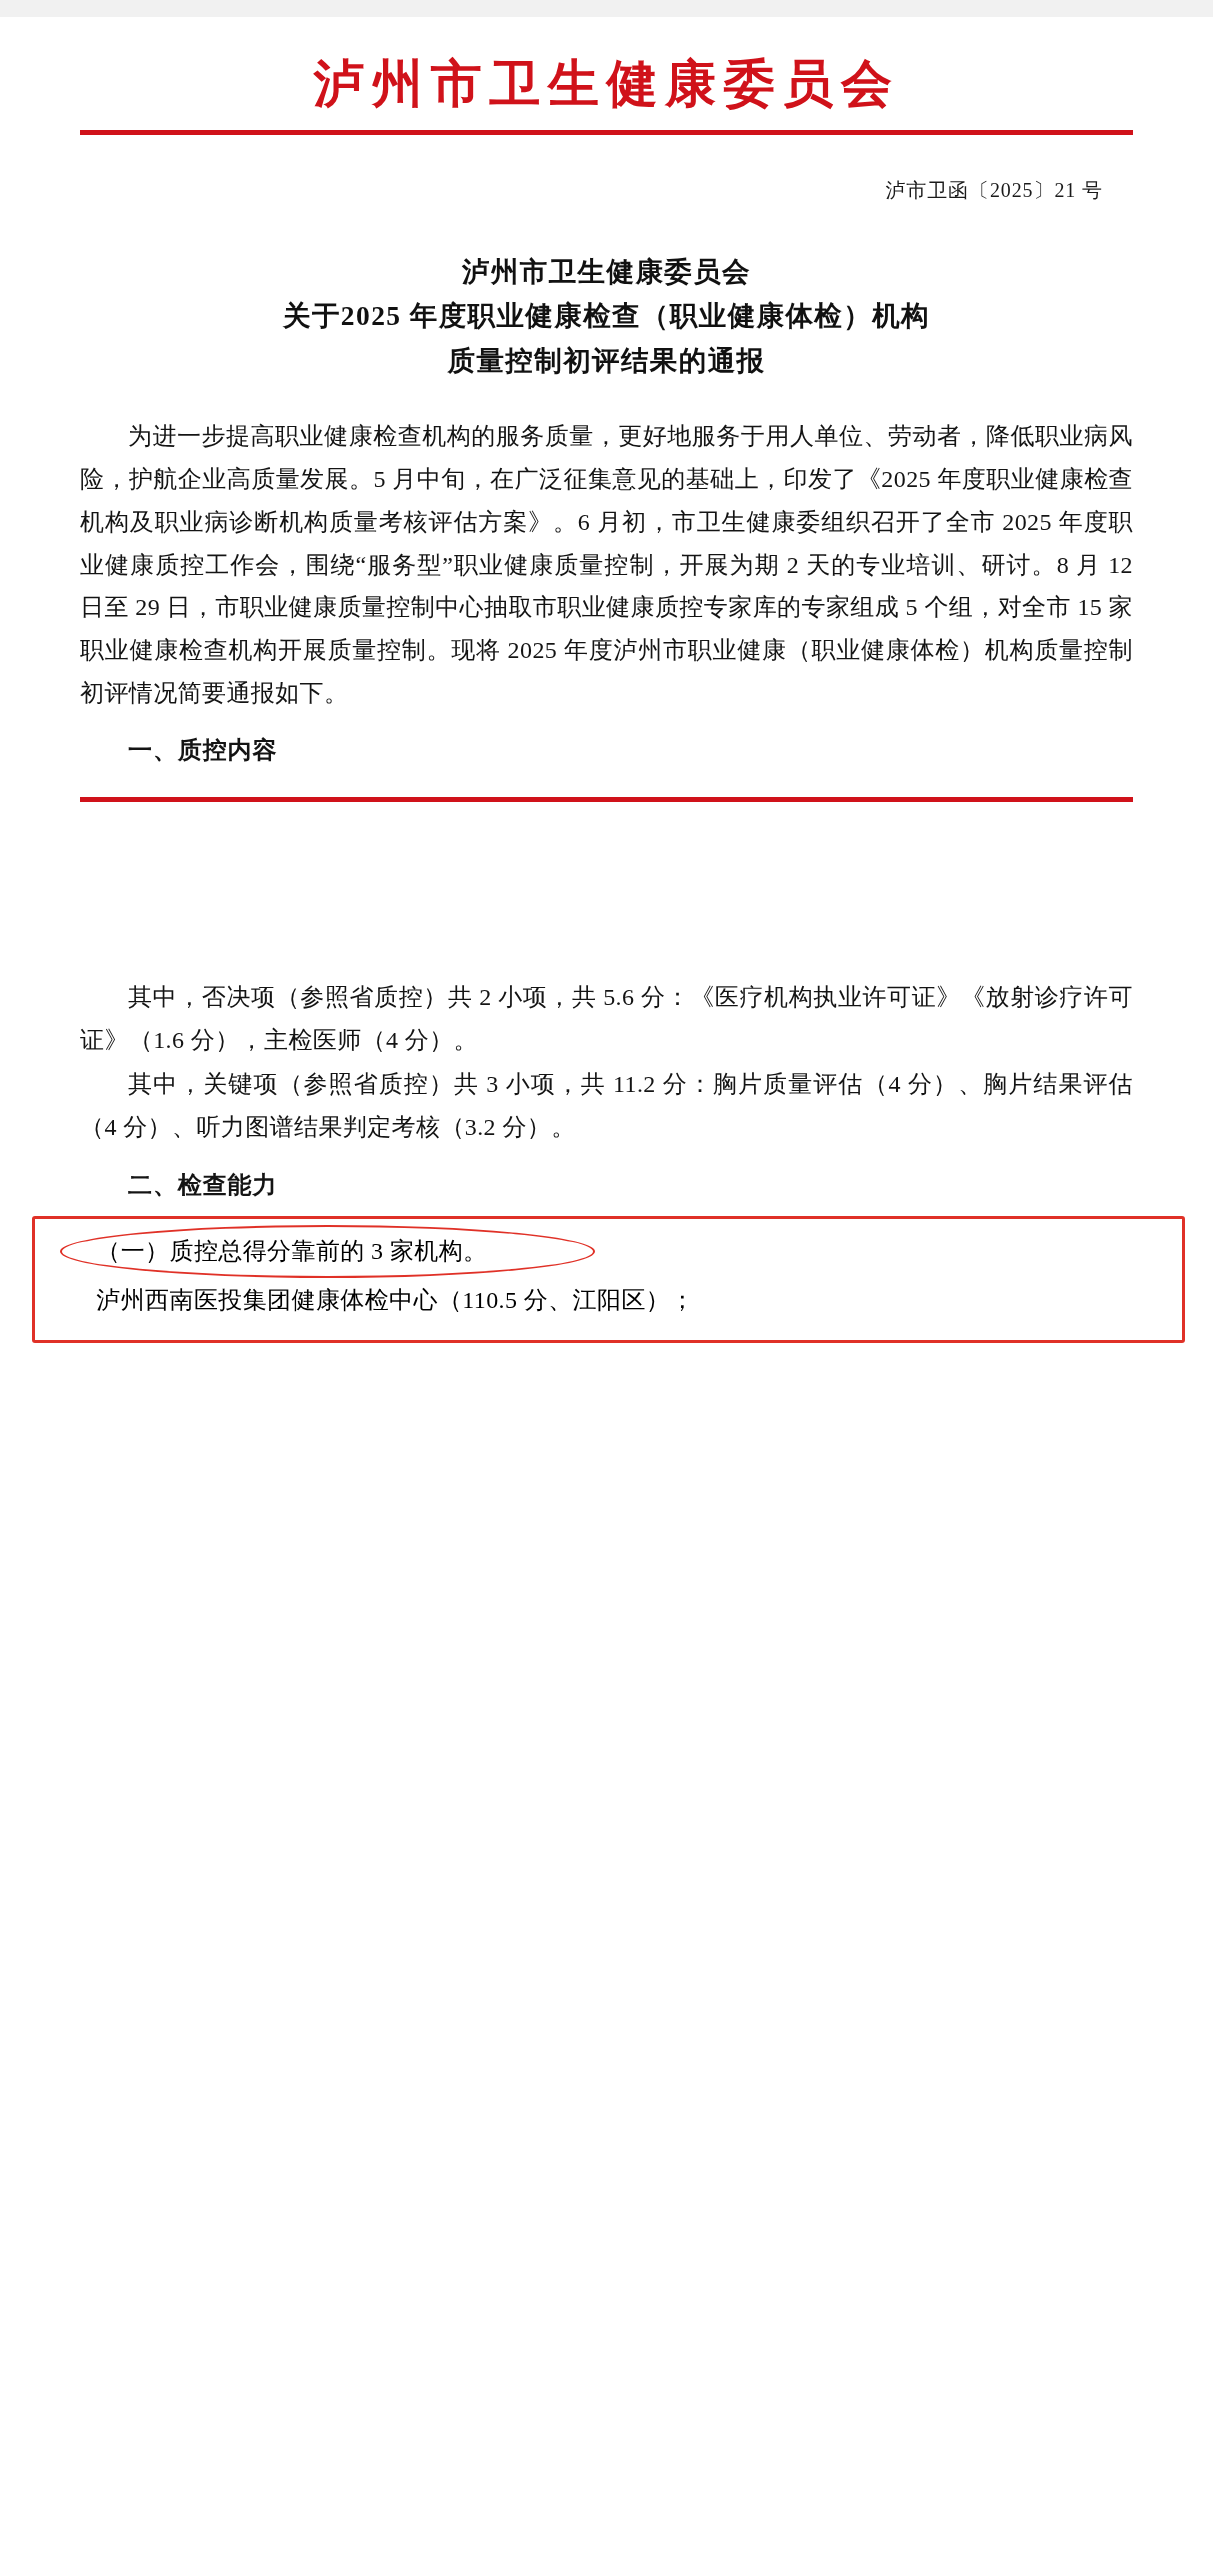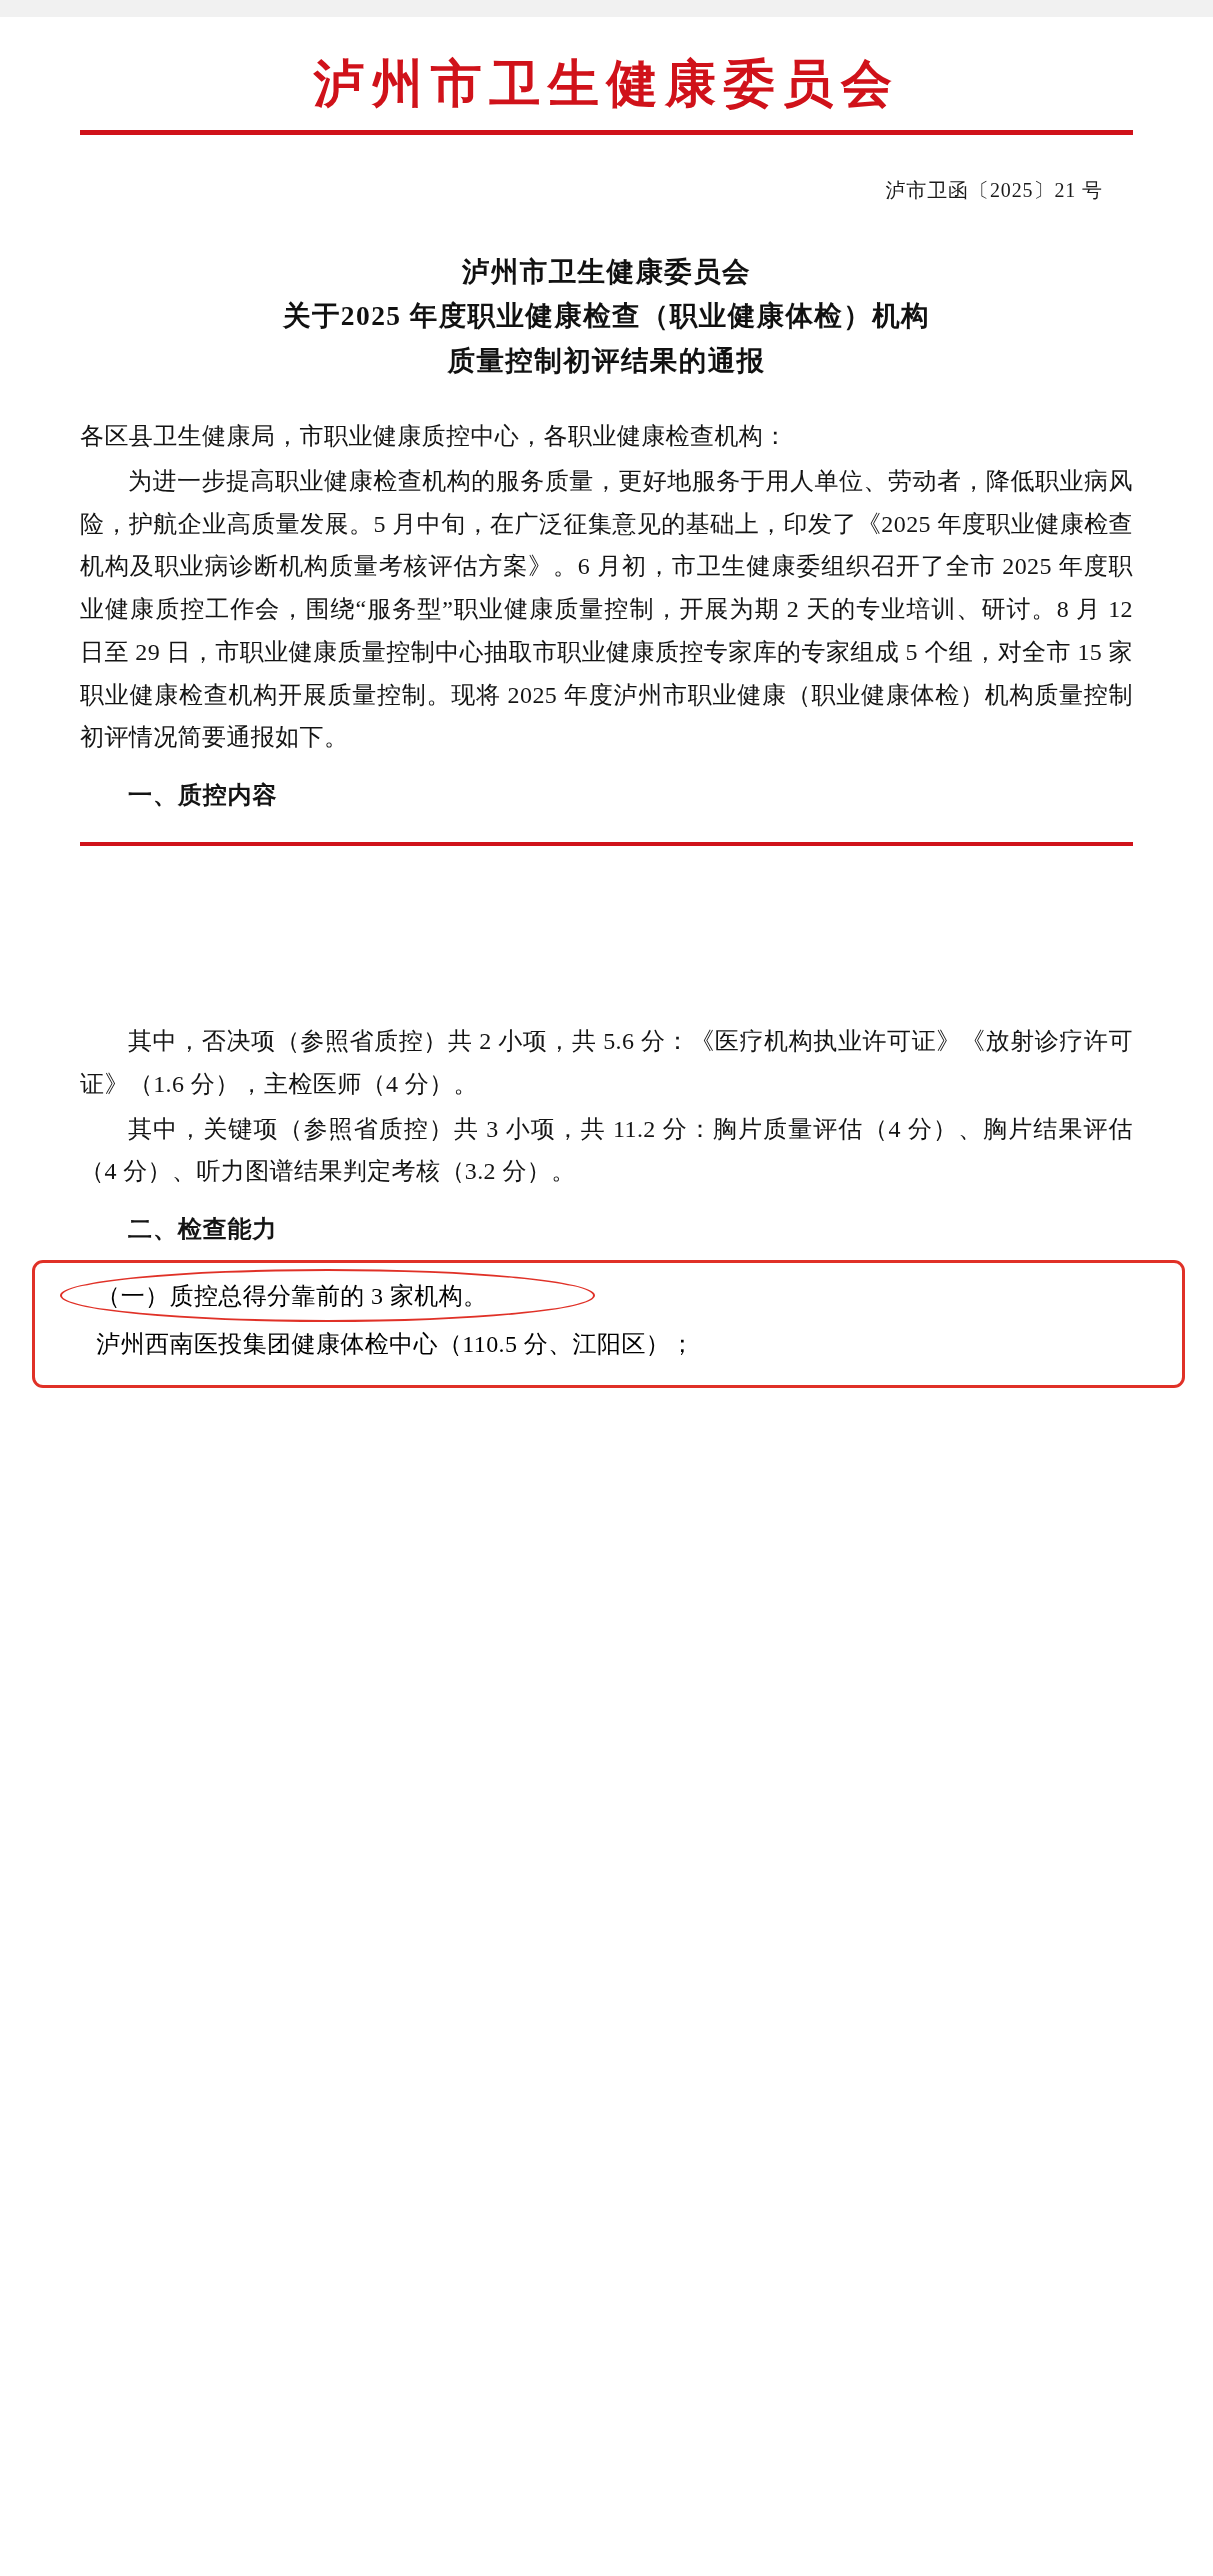--- a/index.html
+++ b/index.html
@@ -93,21 +93,21 @@
   }
   .break-gap {
     height: 142px;
   }
   
   .callout {
     position: relative;
     margin: 9.5px 28.5px 0 32px;
     padding: 11.4px 13.3px 13.3px 13.3px;
     border: 3.8px solid #e03127;
-    border-radius: 11px;
+    border-radius: 3px;
   }
   .callout p.para { margin-bottom: 5.7px; }
   .ellipse-wrap {
     position: relative;
   }
   .ellipse {
     position: absolute;
     left: 11.4px;
     top: -5.7px;
     width: 531px;
@@ -129,21 +129,20 @@
     <div class="doc-number">泸市卫函〔2025〕21 号</div>
   </div>
 
   <div class="title-block">
     <div class="title-line">泸州市卫生健康委员会</div>
     <div class="title-line">关于2025 年度职业健康检查（职业健康体检）机构</div>
     <div class="title-line">质量控制初评结果的通报</div>
   </div>
 
   <div class="body-wrap">
-    <p class="para">各区县卫生健康局，市职业健康质控中心，各职业健康检查机构：</p>
     <p class="para indent">为进一步提高职业健康检查机构的服务质量，更好地服务于用人单位、劳动者，降低职业病风险，护航企业高质量发展。5 月中旬，在广泛征集意见的基础上，印发了《2025 年度职业健康检查机构及职业病诊断机构质量考核评估方案》。6 月初，市卫生健康委组织召开了全市 2025 年度职业健康质控工作会，围绕“服务型”职业健康质量控制，开展为期 2 天的专业培训、研讨。8 月 12 日至 29 日，市职业健康质量控制中心抽取市职业健康质控专家库的专家组成 5 个组，对全市 15 家职业健康检查机构开展质量控制。现将 2025 年度泸州市职业健康（职业健康体检）机构质量控制初评情况简要通报如下。</p>
     <div class="section-head">一、质控内容</div>
   </div>
 
   <div class="page-break">
     <div class="break-rule"></div>
     <div class="break-gap"></div>
   </div>
 
   <div class="body-wrap">

